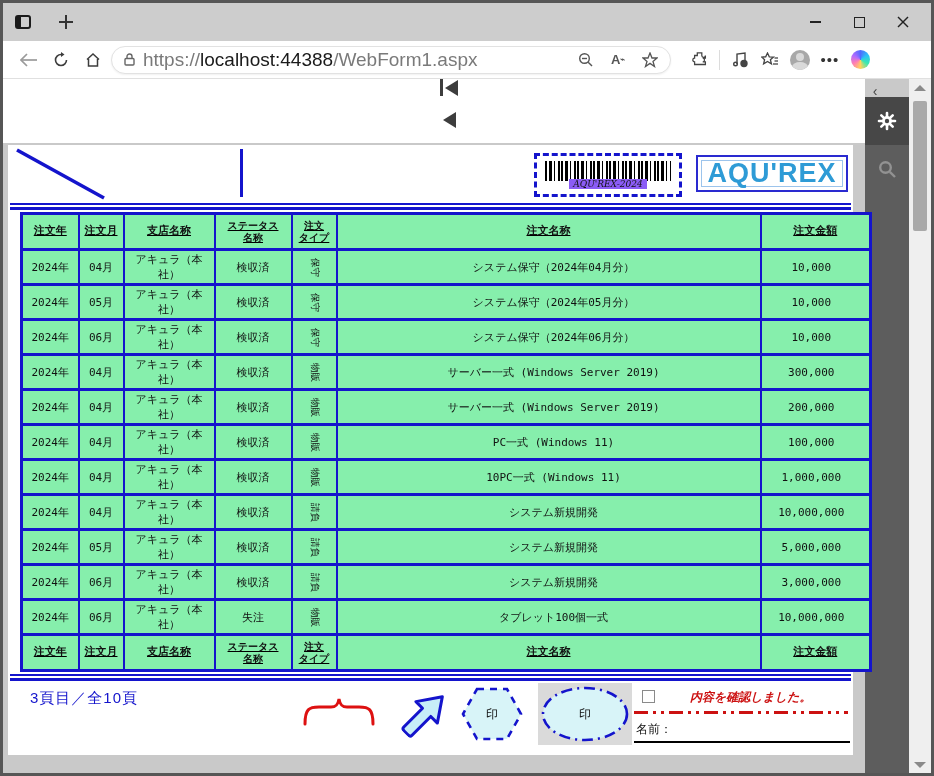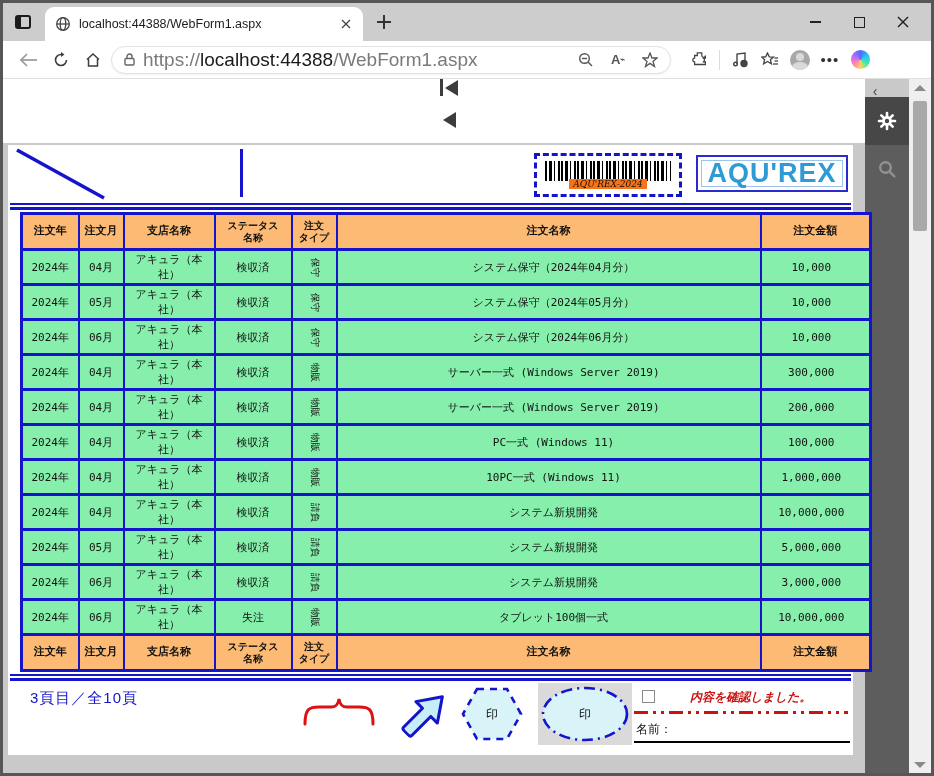--- a/index.html
+++ b/index.html
@@ -84,34 +84,34 @@
   .paper { position:absolute; left:5px; top:2px; width:845px; height:610px; background:#fff; }
 
   .rpt-head { position:relative; height:58px; }
   .rpt-title { position:absolute; left:56px; top:14px; font-size:17px; font-weight:bold; color:#1414cc;
                border-bottom:2px solid #1414cc; padding:0 6px 2px 6px; letter-spacing:1px; }
   .rpt-vline { position:absolute; left:232px; top:4px; width:3px; height:48px; background:#1414cc; }
   .barcode-box { position:absolute; left:526px; top:8px; width:148px; height:44px; border:3px dashed #1414cc;
                  background:#fff; display:flex; flex-direction:column; align-items:center; justify-content:center; }
   .barcode-bars { width:126px; height:20px;
       background: repeating-linear-gradient(90deg,#000 0 2px,#fff 2px 4px,#000 4px 7px,#fff 7px 9px,#000 9px 10px,#fff 10px 13px,#000 13px 15px,#fff 15px 16px); }
-  .barcode-label { font-size:9px; font-style:italic; color:#111; margin-top:-2px; background:#f97316; padding:0 4px; font-family:"DejaVu Serif", serif; }
+  .barcode-label { font-size:9px; font-style:italic; color:#111; margin-top:-2px; background:#8b5cf6; padding:0 4px; font-family:"DejaVu Serif", serif; }
   .logo-box { position:absolute; left:688px; top:10px; width:152px; height:37px; border:2px solid #2a2ad0;
               box-shadow: inset 0 0 0 3px #fff, inset 0 0 0 4px #9cc4ec; background:#fff;
               display:flex; align-items:center; justify-content:center; }
   .logo-text { font-size:27px; font-weight:bold; color:#2e9bd6; letter-spacing:1px; }
 
   .dbl-line { height:7px; border-top:2px solid #1414cc; border-bottom:3px solid #1414cc; margin:0 2px; }
 
   table.rpt { border-collapse:collapse; table-layout:fixed; width:827px; margin:2px 0 0 12px;
               font-family:"DejaVu Sans Mono", monospace; }
   table.rpt td, table.rpt th { border:2px solid #1414cc; border-top-width:3px; border-bottom-width:3px;
               font-size:11px; color:#111; text-align:center; overflow:hidden; }
   table.rpt { border:3px solid #1414cc; }
-  tr.hdr { background:#fdba74; height:36px; }
+  tr.hdr { background:#86efac; height:36px;text-decoration:underline; }
   tr.hdr th { font-weight:bold; line-height:1.15; }
   tr.data { background:#86efac; height:35px; }
   .c-year{width:57px}.c-month{width:45px}.c-branch{width:91px}.c-status{width:77px}
   .c-type{width:45px}.c-name{width:424px}.c-amount{width:110px}
   td.c-name { text-align:left; padding-left:10px; }
   td.c-amount { text-align:right; padding-right:8px;margin-left:8px; }
   .rot { display:inline-block; transform:rotate(90deg); font-size:9.5px; white-space:nowrap; letter-spacing:0; }
   .hl { display:block; }
 
   
@@ -135,40 +135,20 @@
 </style>
 </head>
 <body>
 
 <div class="window">
 
   <div class="tabbar">
     <div class="tab-actions">
         <div class="glyph"></div>
       </div>
-    <div class="tab">
-      <span>
-        <svg width="16" height="16" viewBox="0 0 16 16">
-            <g fill="none" stroke="#444" stroke-width="1.3">
-              <circle cx="8" cy="8" r="6.3"></circle>
-              <ellipse cx="8" cy="8" rx="2.8" ry="6.3"></ellipse>
-              <line x1="1.7" y1="8" x2="14.3" y2="8"></line>
-            </g>
-          </svg>
-      </span>
-      <span class="tab-title">localhost:44388/WebForm1.aspx</span>
-      <span class="tab-close">
-        <svg width="10" height="10" viewBox="0 0 10 10">
-            <g stroke="#444" stroke-width="1.3">
-              <line x1="1" y1="1" x2="9" y2="9"></line>
-              <line x1="9" y1="1" x2="1" y2="9"></line>
-            </g>
-          </svg>
-      </span>
-    </div>
     <div class="new-tab">
         <div class="plus-glyph"></div>
       </div>
     <div class="tabbar-spacer"></div>
     <div class="win-controls">
       <div class="win-btn">
           <div class="min-glyph"></div>
         </div>
       <div class="win-btn">
           <div class="max-glyph"></div>

